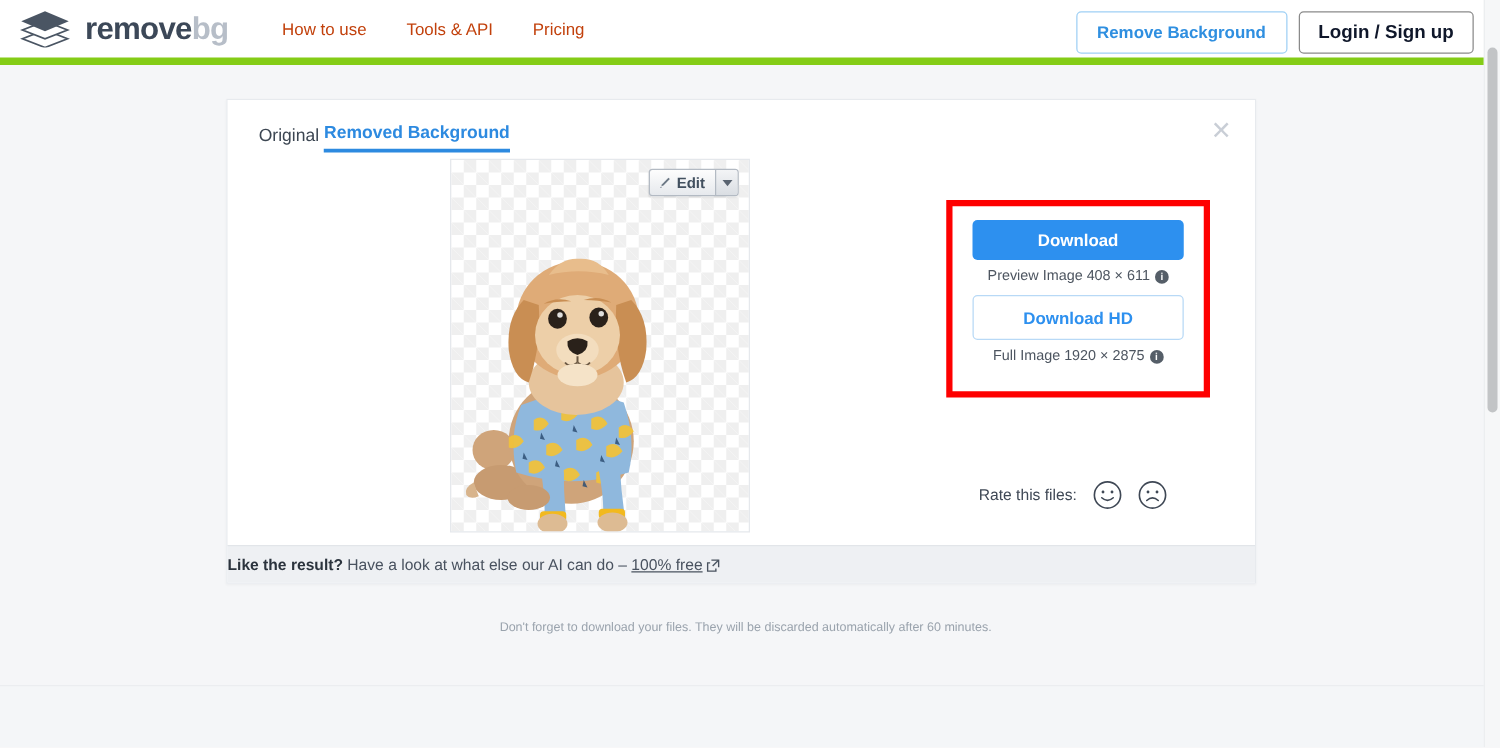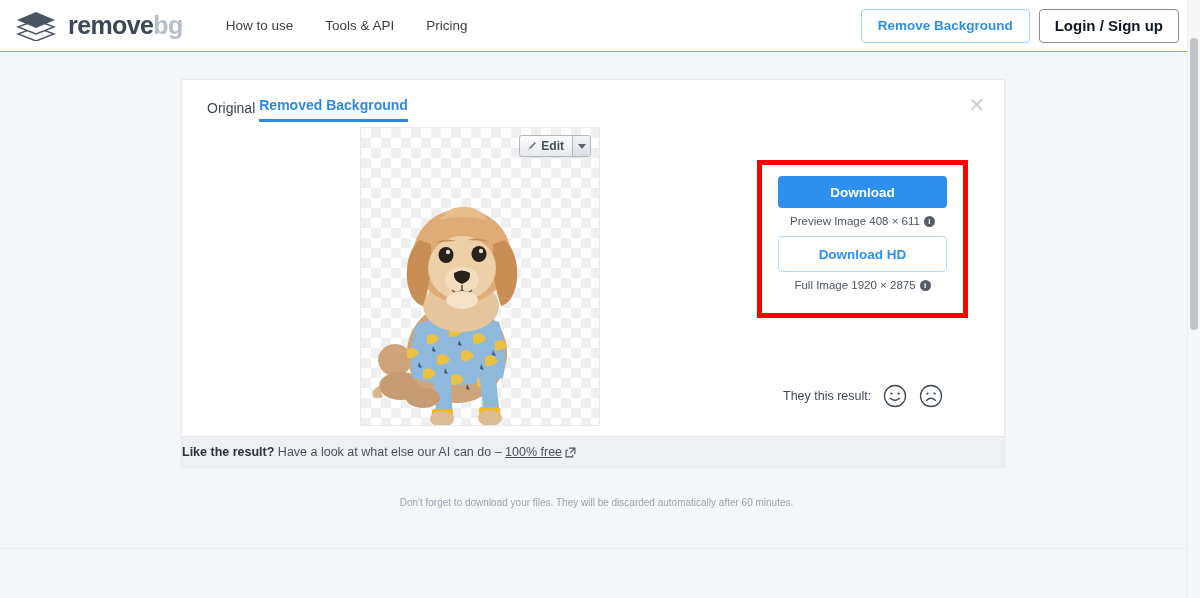--- a/index.html
+++ b/index.html
@@ -14,42 +14,42 @@
     width: 1200px; height: 598px;
     background: #f5f6f8;
     overflow: hidden;
   }
 
   
   .header {
     position: absolute; top: 0; left: 0;
     width: 1193px; height: 52px;
     background: #ffffff;
-    border-bottom: 1px solid #84cc16;
+    border-bottom: 6px solid #84cc16;
     display: flex; align-items: center;
   }
   .brand {
     display: flex; align-items: center;
     margin-left: 14px;
     gap: 10px;
     cursor: pointer;
   }
   .logo-mark { width: 44px; height: 30px; display: block; }
   .brand-text {
     font-size: 25px; font-weight: bold; letter-spacing: -0.6px;
   }
   .brand-remove { color: #3c4858; }
   .brand-bg { color: #b7bec8; }
 
   .nav {
     display: flex; align-items: center;
     margin-left: 43px; gap: 32px;
   }
   .nav-item {
-    font-size: 13.5px; color: #404040; cursor: pointer;
+    font-size: 13.5px; color: #c2410c; cursor: pointer;
     white-space: nowrap;
   }
   .header-actions {
     position: absolute; right: 14px; top: 9px;
     display: flex; align-items: center; gap: 9px;
   }
   .btn-remove-bg {
     border: 1px solid #9fd0f5; border-radius: 4px;
     background: #ffffff; color: #2f8fe0;
     font-size: 13.5px; font-weight: bold;
@@ -349,21 +349,21 @@
           <path d="M101 157 l0 5" stroke="#6b5843" stroke-width="1.6" fill="none"></path>
           <path d="M101 162 q-6 5 -10 0" stroke="#6b5843" stroke-width="1.4" fill="none"></path>
           <path d="M101 162 q6 5 10 0" stroke="#6b5843" stroke-width="1.4" fill="none"></path>
 
           <ellipse cx="101" cy="172" rx="16" ry="9" fill="#f5e3c8"></ellipse>
         </g>
       </svg>
     </div>
 
     <div class="rate-row">
-      <span class="rate-label">They this result:</span>
+      <span class="rate-label">Rate this files:</span>
       <svg class="face" viewBox="0 0 24 24">
         <circle cx="12" cy="12" r="10.5" fill="none" stroke="#3f4855" stroke-width="1.3"></circle>
         <circle cx="8.4" cy="9.6" r="1.15" fill="#3f4855"></circle>
         <circle cx="15.6" cy="9.6" r="1.15" fill="#3f4855"></circle>
         <path d="M7.4 14.2 q4.6 4.2 9.2 0" stroke="#3f4855" stroke-width="1.3" fill="none" stroke-linecap="round"></path>
       </svg>
       <svg class="face" viewBox="0 0 24 24">
         <circle cx="12" cy="12" r="10.5" fill="none" stroke="#3f4855" stroke-width="1.3"></circle>
         <circle cx="8.4" cy="9.6" r="1.15" fill="#3f4855"></circle>
         <circle cx="15.6" cy="9.6" r="1.15" fill="#3f4855"></circle>

